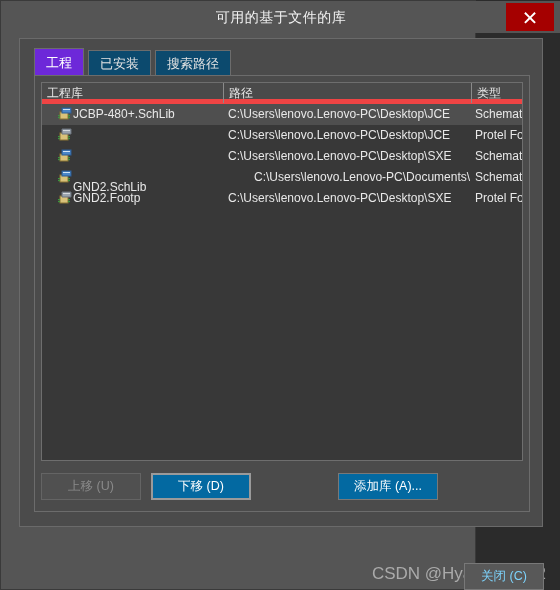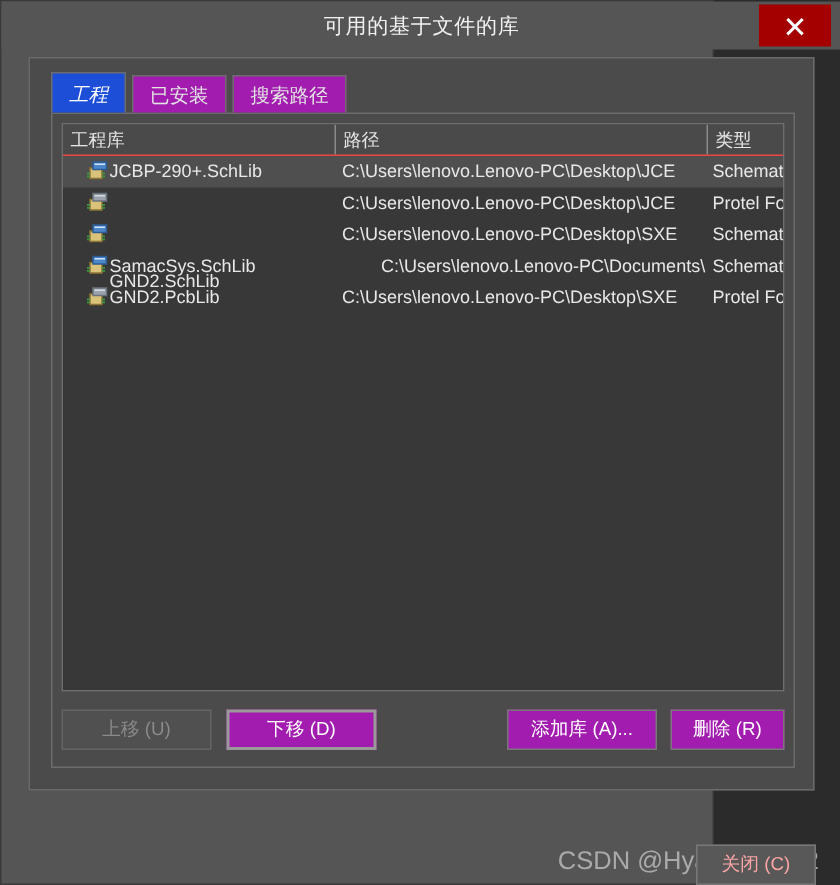--- a/index.html
+++ b/index.html
@@ -79,34 +79,33 @@
     display: flex;
     align-items: flex-end;
     gap: 4px;
     z-index: 4;
   }
   .tab {
     height: 25px;
     line-height: 25px;
     padding: 0 11px;
     box-sizing: border-box;
-    background: #a21caf;
+    background: #0c4a6e;
     border: 1px solid #6c6c6c;
     border-bottom: none;
     color: #e3e3e3;
     font-size: 13px;
     cursor: pointer;
     white-space: nowrap;
   }
   .tab.active {
-    background: #1d4ed8;
+    background: #6d28d9;
     color: #ffffff;
     height: 27px;
     line-height: 27px;
-    font-style: italic;
   }
 
   
   .tabpage {
     position: absolute;
     left: 14px; top: 36px;
     width: 496px;
     height: 437px;
     box-sizing: border-box;
     border: 1px solid #6c6c6c;
@@ -121,21 +120,21 @@
     height: 379px;
     box-sizing: border-box;
     border: 1px solid #6e6e6e;
     background: #383838;
     overflow: hidden;
   }
   .grid-head {
     position: relative;
     height: 21px;
     background: #4a4a4a;
-    border-bottom: 1px solid #ef4444;
+    border-bottom: 5px solid #ef4444;
     box-sizing: border-box;
   }
   .hcell {
     position: absolute;
     top: 0;
     height: 20px;
     line-height: 20px;
     font-size: 12px;
     color: #e6e6e6;
     padding-left: 5px;
@@ -175,21 +174,21 @@
   }
   .ficon svg { display:block; }
 
   
   .btn {
     position: absolute;
     box-sizing: border-box;
     height: 27px;
     line-height: 25px;
     text-align: center;
-    background: #a21caf;
+    background: #0369a1;
     border: 1px solid #787878;
     color: #ffffff;
     font-size: 12.5px;
     cursor: pointer;
     white-space: nowrap;
     user-select: none;
   }
   .btn.disabled {
     color: #8a8a8a;
     background: #505050;
@@ -203,21 +202,21 @@
 
   
   .footer-close {
     position: absolute;
     left: 463px; top: 562px;
     width: 80px;
     height: 27px;
     box-sizing: border-box;
     background: #585858;
     border: 1px solid #787878;
-    color: #fca5a5;
+    color: #7dd3fc;
     font-size: 12.5px;
     line-height: 25px;
     text-align: center;
     cursor: pointer;
     white-space: nowrap;
     z-index: 6;
   }
   .watermark {
     position: absolute;
     left: 0; top: 563px;
@@ -270,21 +269,21 @@
               <svg width="16" height="15" viewBox="0 0 16 15">
                 <rect x="3" y="5" width="8" height="7" fill="#d9c27a" stroke="#8a7433"></rect>
                 <rect x="1" y="8" width="2" height="1.2" fill="#3f9440"></rect>
                 <rect x="1" y="10" width="2" height="1.2" fill="#3f9440"></rect>
                 <rect x="11" y="8" width="2" height="1.2" fill="#3f9440"></rect>
                 <rect x="11" y="10" width="2" height="1.2" fill="#3f9440"></rect>
                 <rect x="5" y="1" width="9" height="5" fill="#4a86c8" stroke="#2c5c93"></rect>
                 <rect x="6" y="2" width="7" height="1" fill="#cfe3f5"></rect>
               </svg>
             </span>
-            <span class="cell name" style="left:0px;width:181px;">JCBP-290+.SchLib</span>
+            <span class="cell name" style="left:0px;width:181px;">JCBP-480+.SchLib</span>
             <span class="cell path" style="left:181px;width:248px;">C:\Users\lenovo.Lenovo-PC\Desktop\JCE</span>
             <span class="cell type" style="left:429px;width:51px;">Schematic</span>
           </div>
 
           <div class="row">
             <span class="ficon">
               <svg width="16" height="15" viewBox="0 0 16 15">
                 <rect x="3" y="5" width="8" height="7" fill="#d9c27a" stroke="#8a7433"></rect>
                 <rect x="1" y="8" width="2" height="1.2" fill="#3f9440"></rect>
                 <rect x="1" y="10" width="2" height="1.2" fill="#3f9440"></rect>
@@ -320,60 +319,56 @@
               <svg width="16" height="15" viewBox="0 0 16 15">
                 <rect x="3" y="5" width="8" height="7" fill="#d9c27a" stroke="#8a7433"></rect>
                 <rect x="1" y="8" width="2" height="1.2" fill="#3f9440"></rect>
                 <rect x="1" y="10" width="2" height="1.2" fill="#3f9440"></rect>
                 <rect x="11" y="8" width="2" height="1.2" fill="#3f9440"></rect>
                 <rect x="11" y="10" width="2" height="1.2" fill="#3f9440"></rect>
                 <rect x="5" y="1" width="9" height="5" fill="#4a86c8" stroke="#2c5c93"></rect>
                 <rect x="6" y="2" width="7" height="1" fill="#cfe3f5"></rect>
               </svg>
             </span>
-            <span class="cell name" style="left:0px;width:181px;">SamacSys.SchLib</span>
             <span class="cell path" style="left:181px;width:248px;margin-left:26px;">C:\Users\lenovo.Lenovo-PC\Documents\</span>
             <span class="cell type" style="left:429px;width:51px;">Schematic</span>
           </div>
 
           <div class="row">
             <span class="ficon">
               <svg width="16" height="15" viewBox="0 0 16 15">
                 <rect x="3" y="5" width="8" height="7" fill="#d9c27a" stroke="#8a7433"></rect>
                 <rect x="1" y="8" width="2" height="1.2" fill="#3f9440"></rect>
                 <rect x="1" y="10" width="2" height="1.2" fill="#3f9440"></rect>
                 <rect x="11" y="8" width="2" height="1.2" fill="#3f9440"></rect>
                 <rect x="11" y="10" width="2" height="1.2" fill="#3f9440"></rect>
                 <path d="M5 1 L14 1 L14 6 L5 6 Z" fill="#9aa3ad" stroke="#6a737d"></path>
                 <path d="M6 2 L13 2 L13 3 L6 3 Z" fill="#d5dade"></path>
               </svg>
             </span>
-            <span class="cell name" style="left:0px;width:181px;">GND2.PcbLib</span>
+            <span class="cell name" style="left:0px;width:181px;">GND2.Footp</span>
             <span class="cell path" style="left:181px;width:248px;">C:\Users\lenovo.Lenovo-PC\Desktop\SXE</span>
             <span class="cell type" style="left:429px;width:51px;">Protel Footp</span>
           </div>
 
         </div>
       </div>
 
       <div class="btn disabled" style="left:6px; top:397px; width:100px;">
         <span>上移 (U)</span>
       </div>
 
       <div class="btn focus" style="left:116px; top:397px; width:100px;">
         <span>下移 (D)</span>
       </div>
 
       <div class="btn" style="left:303px; top:397px; width:100px;">
         <span>添加库 (A)...</span>
       </div>
 
-      <div class="btn" style="left:412px; top:397px; width:76px;">
-        <span>删除 (R)</span>
-      </div>
 
     </div>
   </div>
 
   <div class="watermark">CSDN @Hyacinth0512</div>
 
   <div class="footer-close">
     <span>关闭 (C)</span>
   </div>
 

